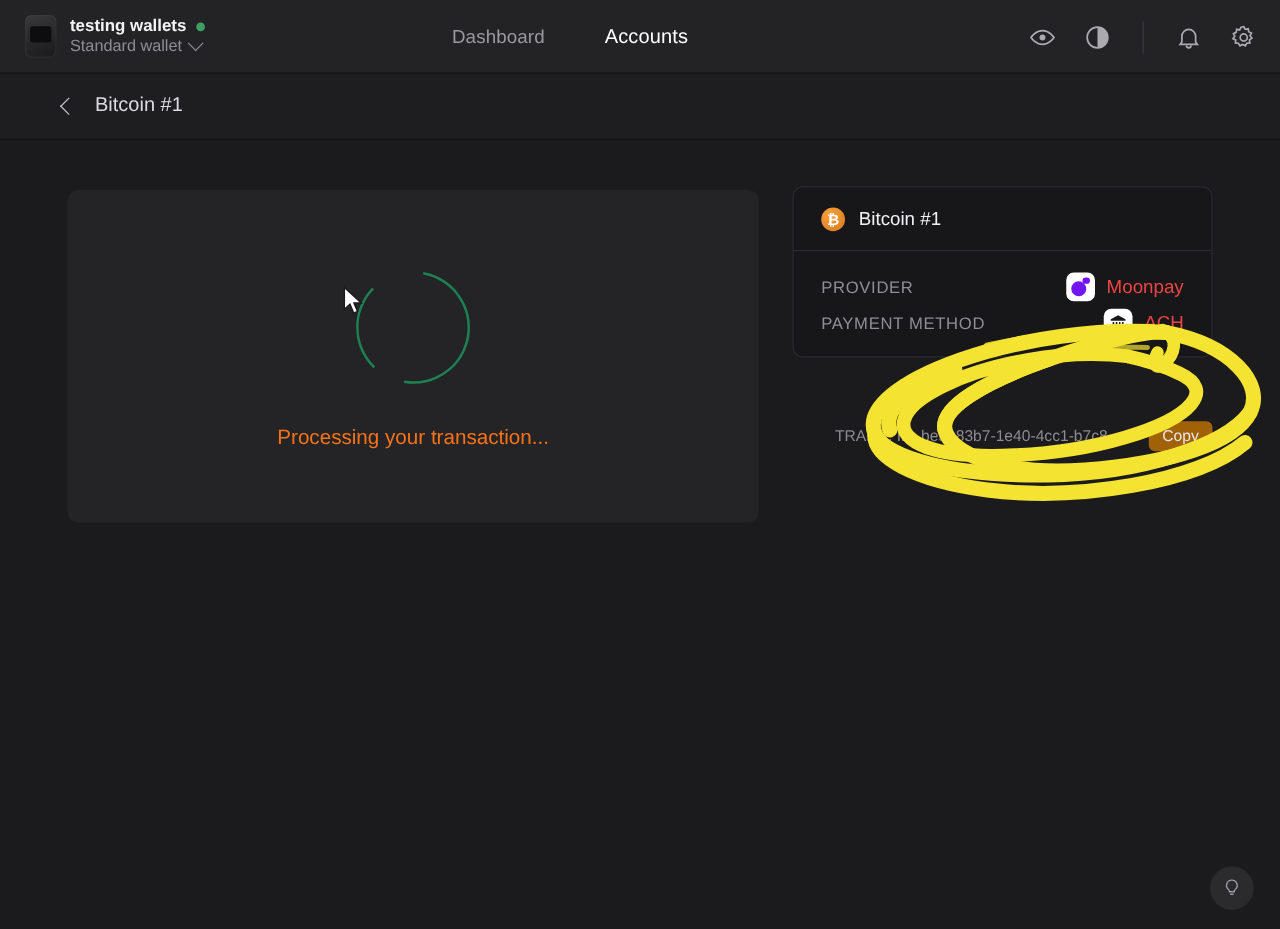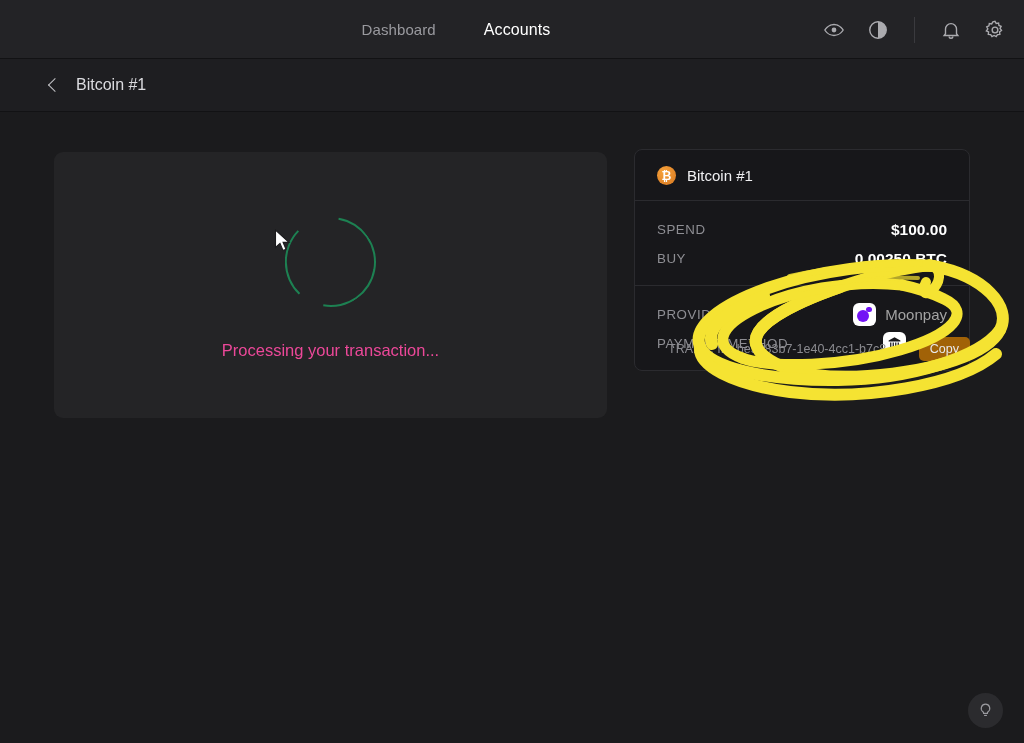--- a/index.html
+++ b/index.html
@@ -80,42 +80,42 @@
     border-top-color: transparent;
     border-left-color: transparent;
     transform: rotate(-35deg);
     position:relative; margin-top:6px;
   }
   .spinner::after{
     content:""; position:absolute; left:-2.6px; top:-2.6px; right:-2.6px; bottom:-2.6px;
     border-radius:50%; border:2.6px solid transparent; border-left-color:#1d8152;
     transform: rotate(34deg);
   }
-  .processing-text { font-size:16.5px; color:#ec4899; }
+  .processing-text { font-size:16.5px; color:#f97316; }
 
   
   .summary-card {
     position:absolute; left:634px; top:37px; width:336px;
     background:#17171a; border:1px solid #2b2b2f; border-radius:8px; overflow:hidden;
   }
   .card-head { display:flex; align-items:center; gap:11px; padding:16px 20px 15px 22px; border-bottom:1px solid #2b2b2f; }
   .btc-coin {
     width:19px; height:19px; border-radius:50%;
     background: radial-gradient(circle at 35% 30%, #f7a23b, #e08428 70%);
     color:#fff; font-size:12px; font-weight:700; display:flex; align-items:center; justify-content:center;
     flex:none; line-height:1;
   }
   .card-head-title { font-size:15px; color:#f0f0f2; }
   .card-section { padding:14px 22px 12px 22px; }
   .card-section + .card-section { border-top:1px solid #2b2b2f; }
   .kv { display:flex; align-items:center; justify-content:space-between; height:29px; }
   .k { font-size:13.3px; color:#8e8e93; letter-spacing:.55px; }
   .v { font-size:15.5px; color:#ffffff; font-weight:700; }
   .v-row { display:flex; align-items:center; gap:9px; }
-  .v-plain { font-size:15px; color:#a3a3a3; font-weight:400;text-align:center; }
+  .v-plain { font-size:15px; color:#ef4444; font-weight:400;text-align:center; }
   .brand-tile { width:23px; height:23px; border-radius:6px; background:#fff; flex:none;
                 display:flex; align-items:center; justify-content:center; position:relative; }
   .moon-dot-big { width:12px; height:12px; border-radius:50%; background:#7314f5; position:absolute; left:4px; top:7px; }
   .moon-dot-small { width:5.5px; height:5.5px; border-radius:50%; background:#7314f5; position:absolute; left:13px; top:3.5px; }
 
   .trans-row {
     position:absolute; left:668px; top:225px; width:302px;
     display:flex; align-items:center; justify-content:space-between; gap:10px;
   }
   .trans-id { font-size:12.5px; color:#8b8b90; white-space:nowrap; overflow:hidden; text-overflow:ellipsis; }
@@ -133,20 +133,33 @@
     position:absolute; right:21px; bottom:15px; width:35px; height:35px; border-radius:50%;
     background:#2b2b2e; display:flex; align-items:center; justify-content:center; cursor:pointer;
   }
 </style>
 </head>
 <body>
 
 <div id="app">
 
   <div class="topbar">
+    <div class="wallet-block">
+      <div class="device-icon"></div>
+      <div class="wallet-text">
+        <div class="wallet-line1">
+          <span class="wallet-name">testing wallets</span>
+          <span class="online-dot"></span>
+        </div>
+        <div class="wallet-line2">
+          <span class="wallet-type">Standard wallet</span>
+          <span class="chev-down"></span>
+        </div>
+      </div>
+    </div>
 
     <div class="nav">
       <span class="nav-item">Dashboard</span>
       <span class="nav-item active">Accounts</span>
     </div>
 
     <div class="top-actions">
       <span class="icon-btn">
         <svg width="22" height="22" viewBox="0 0 24 24" fill="none" stroke="#c9c9ce" stroke-width="1.5">
           <path d="M2 12s3.6-6 10-6 10 6 10 6-3.6 6-10 6S2 12 2 12z"></path>
@@ -186,30 +199,20 @@
       <div class="spinner"></div>
       <div class="processing-text">Processing your transaction...</div>
     </div>
 
     <div class="summary-card">
       <div class="card-head">
         <span class="btc-coin">₿</span>
         <span class="card-head-title">Bitcoin #1</span>
       </div>
 
-      <div class="card-section">
-        <div class="kv">
-          <span class="k">SPEND</span>
-          <span class="v">$100.00</span>
-        </div>
-        <div class="kv">
-          <span class="k">BUY</span>
-          <span class="v">0.00250 BTC</span>
-        </div>
-      </div>
 
       <div class="card-section">
         <div class="kv">
           <span class="k">PROVIDER</span>
           <span class="v-row">
             <span class="brand-tile">
               <span class="moon-dot-big"></span>
               <span class="moon-dot-small"></span>
             </span>
             <span class="v-plain">Moonpay</span>

